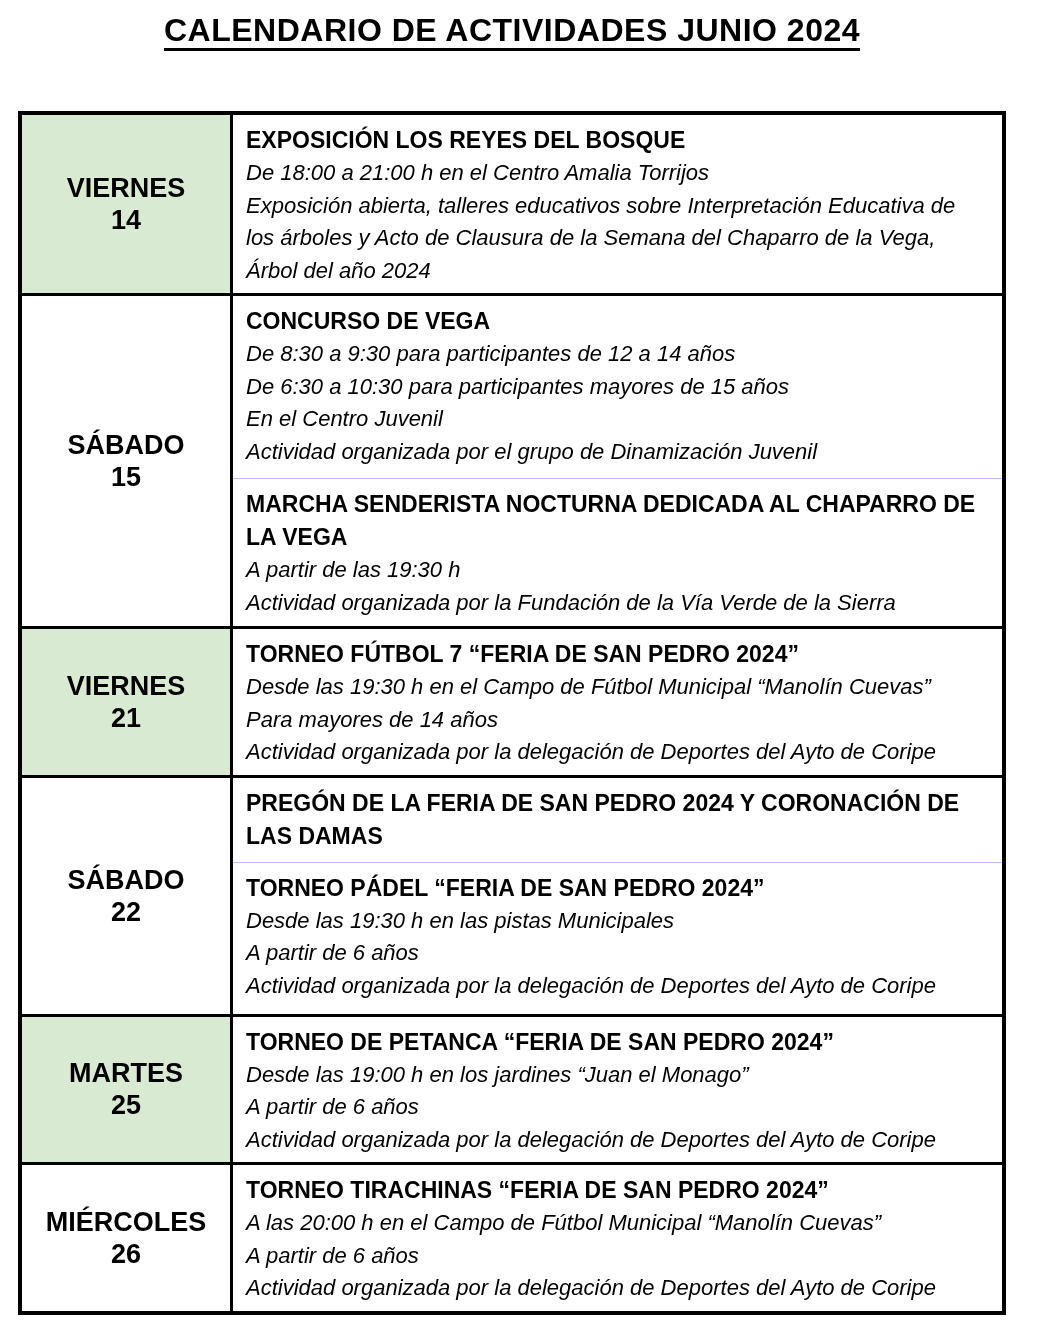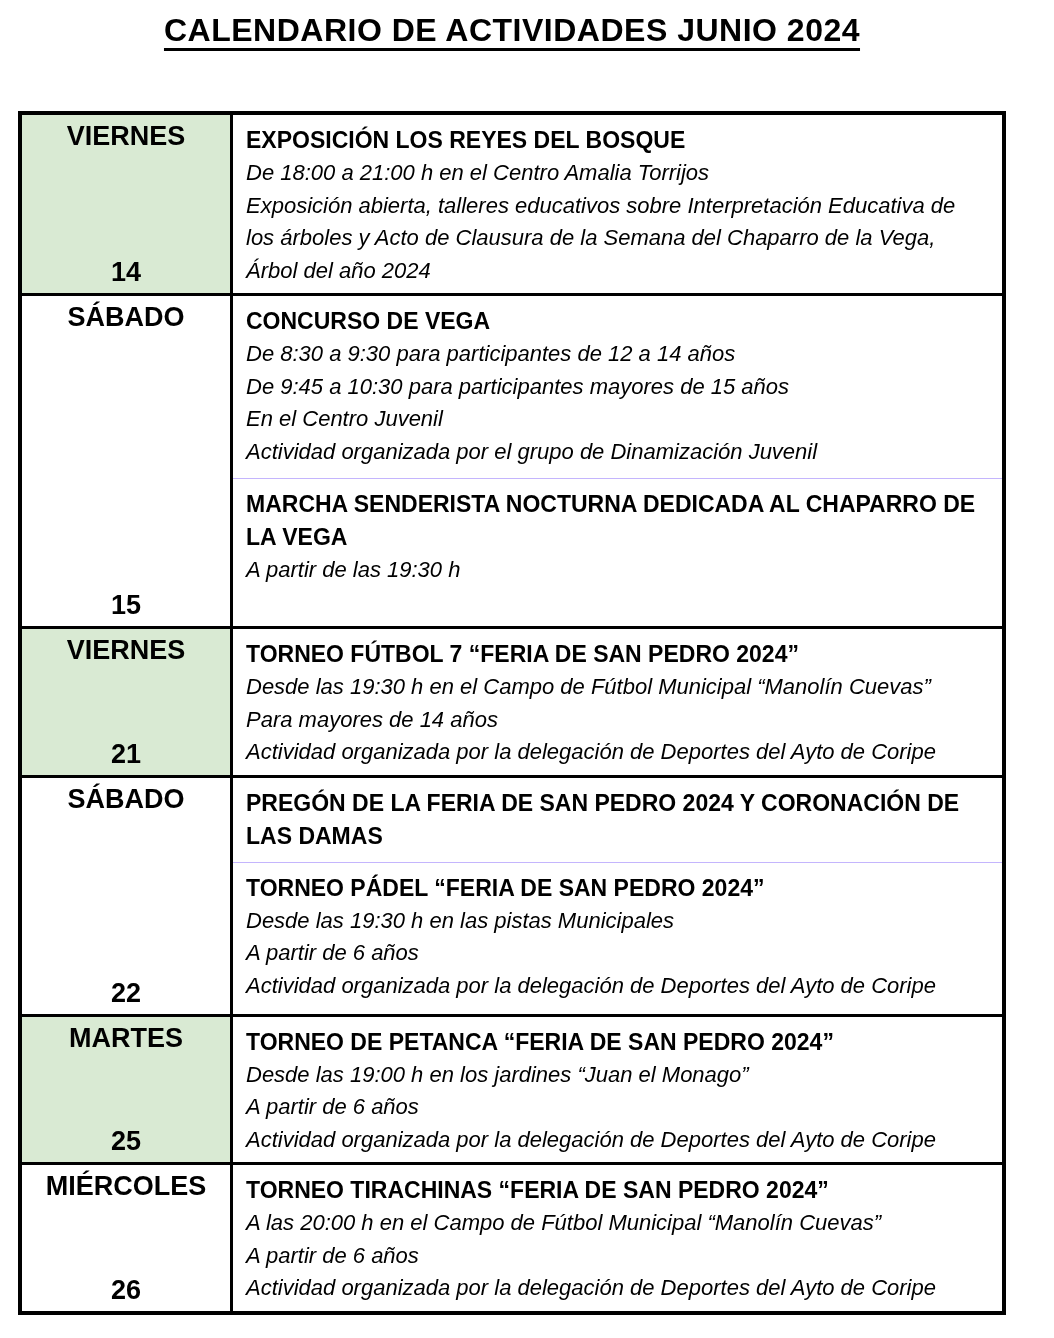--- a/index.html
+++ b/index.html
@@ -34,21 +34,21 @@
     display: flex;
     border-top: 3px solid #000000;
   }
   .cal-row:first-child { border-top: none; }
   .day-cell {
     width: 211px;
     flex: 0 0 211px;
     border-right: 3px solid #000000;
     display: flex;
     flex-direction: column;
-    justify-content: space-between;
+    justify-content: center;
     align-items: center;
     text-align: center;
     gap: 2px;
     padding: 6px 4px;
   }
   .day-cell.highlight { background: #d9ead3; }
   .day-name, .day-number {
     font-weight: bold;
     font-size: 27px;
     line-height: 30px;
@@ -96,27 +96,28 @@
       </div>
       <div class="cal-row">
         <div class="day-cell">
           <div class="day-name">SÁBADO</div>
           <div class="day-number">15</div>
         </div>
         <div class="activities-col">
           <div class="activity-cell" style="min-height: 182px;">
             <div class="activity-title">CONCURSO DE VEGA</div>
             <div class="activity-detail">De 8:30 a 9:30 para participantes de 12 a 14 años</div>
-            <div class="activity-detail">De 9:45 a 10:30 para participantes mayores de 15 años</div>
+            <div class="activity-detail">De 6:30 a 10:30 para participantes mayores de 15 años</div>
             <div class="activity-detail">En el Centro Juvenil</div>
             <div class="activity-detail">Actividad organizada por el grupo de Dinamización Juvenil</div>
           </div>
           <div class="activity-cell" style="min-height: 148px;">
             <div class="activity-title">MARCHA SENDERISTA NOCTURNA DEDICADA AL CHAPARRO DE LA VEGA</div>
             <div class="activity-detail">A partir de las 19:30 h</div>
+            <div class="activity-detail">Actividad organizada por la Fundación de la Vía Verde de la Sierra</div>
           </div>
         </div>
       </div>
       <div class="cal-row">
         <div class="day-cell highlight">
           <div class="day-name">VIERNES</div>
           <div class="day-number">21</div>
         </div>
         <div class="activities-col">
           <div class="activity-cell" style="min-height: 138px;">

